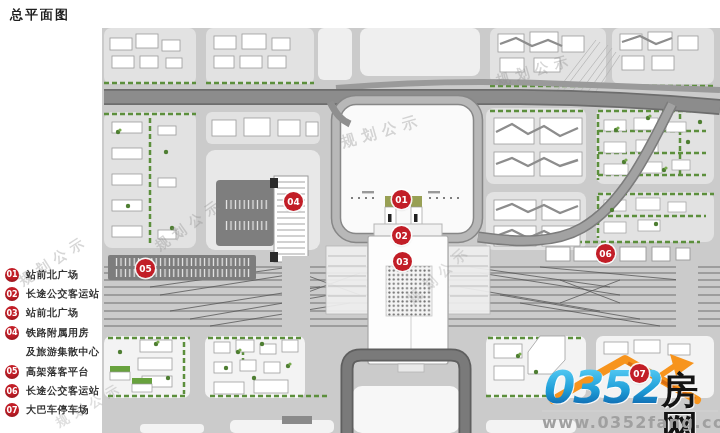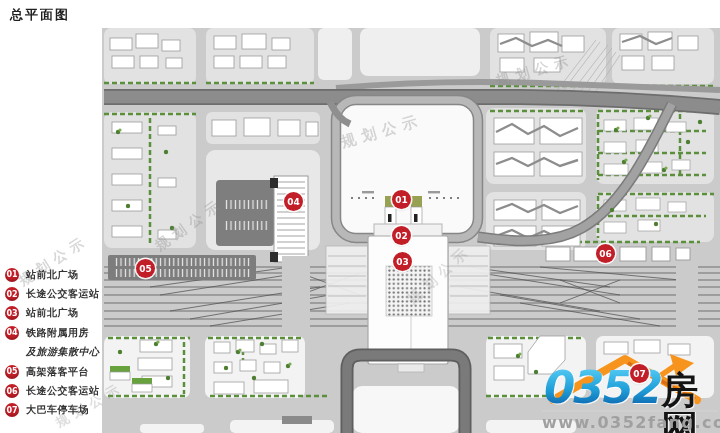--- a/index.html
+++ b/index.html
@@ -6,21 +6,21 @@
   .stage{position:relative;width:720px;height:433px;background:#ffffff;overflow:hidden;
          font-family:"DejaVu Sans","Liberation Sans",sans-serif;}
   .stage svg.map{position:absolute;left:0;top:0;}
 
   .page-title{position:absolute;left:10px;top:6px;font-size:13px;font-weight:700;
               color:#1f1f1f;letter-spacing:2px;z-index:10;}
 
   
   .legend{position:absolute;left:5px;top:265px;z-index:10;}
   .legend-row{display:flex;align-items:center;height:19.4px;gap:7px;}
-  .legend-row.cont{padding-left:21px;font-style:italic;}
+  .legend-row.cont{padding-left:21px;}
   .lg-dot{width:14px;height:14px;border-radius:50%;background:#c21e27;color:#fff;
           font-size:8px;font-weight:700;display:flex;align-items:center;justify-content:center;
           box-shadow:inset 0 -2px 2px rgba(0,0,0,.18);flex:0 0 auto;}
   .lg-label{font-size:10px;font-weight:700;color:#333;white-space:nowrap;letter-spacing:.5px;}
 
   
   .mk{position:absolute;width:19px;height:19px;border-radius:50%;background:#c21e27;
       color:#fff;font-size:9px;font-weight:700;display:flex;align-items:center;justify-content:center;
       box-shadow:0 0 0 1.5px rgba(255,255,255,.9),0 1px 2px rgba(0,0,0,.35);z-index:9;}
 

